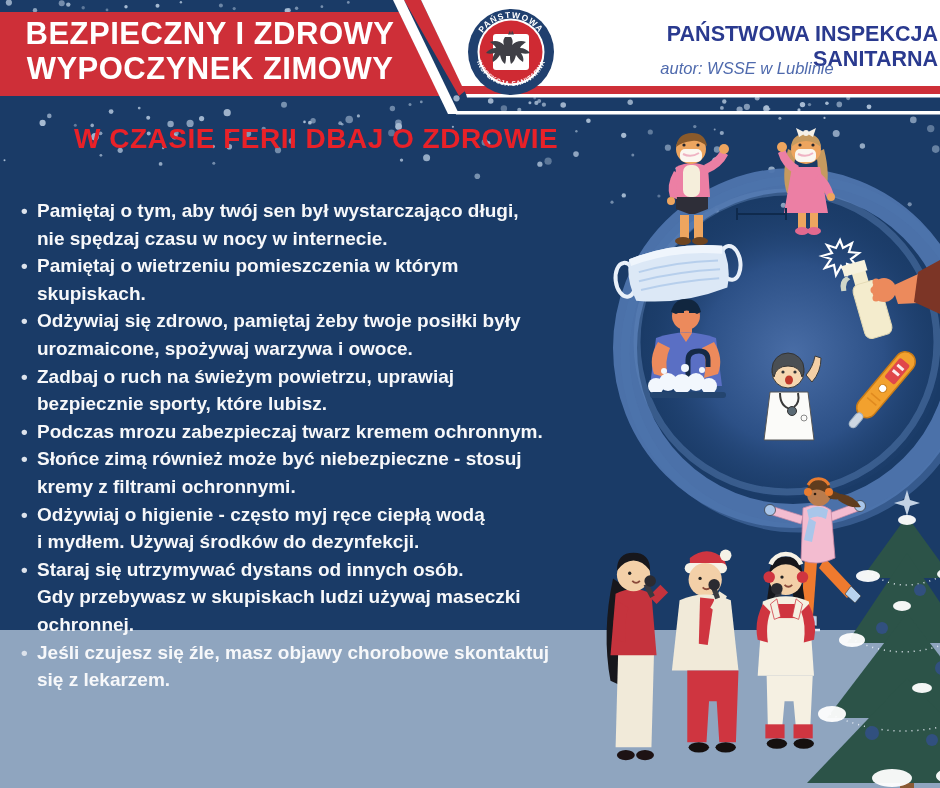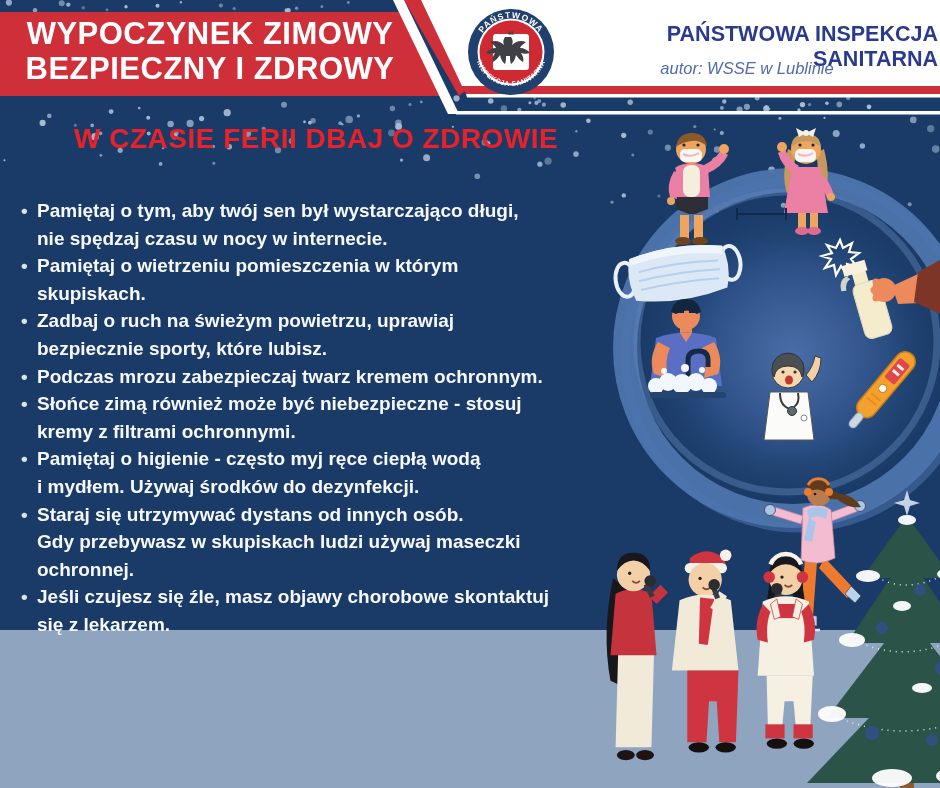--- a/index.html
+++ b/index.html
@@ -406,22 +406,22 @@
         <circle cx="118" cy="112" r="6"></circle>
         <circle cx="80" cy="150" r="6"></circle>
         <circle cx="140" cy="190" r="7"></circle>
         <circle cx="70" cy="255" r="7"></circle>
         <circle cx="130" cy="262" r="6"></circle>
       </g>
     </g>
   </svg>
 
   <div class="banner-title">
+    <div>BEZPIECZNY I ZDROWY</div>
     <div>WYPOCZYNEK ZIMOWY</div>
-    <div>BEZPIECZNY I ZDROWY</div>
   </div>
 
   <svg class="logo" width="90" height="90" viewBox="0 0 90 90">
     <defs>
       <path id="arcTop" d="M 11,45 A 34,34 0 0 1 79,45"></path>
       <path id="arcBottom" d="M 9,43 A 36,36 0 0 0 81,43"></path>
     </defs>
     <circle cx="45" cy="45" r="43" fill="#20406f"></circle>
     <circle cx="45" cy="45" r="33.5" fill="#ffffff"></circle>
     <circle cx="45" cy="45" r="31.5" fill="#cf2a33"></circle>
@@ -439,26 +439,28 @@
   <div class="brand">PAŃSTWOWA INSPEKCJA SANITARNA</div>
   <div class="author">autor: WSSE w Lublinie</div>
 
   <div class="heading">W CZASIE FERII DBAJ O ZDROWIE</div>
 
   <ul class="tips" id="tips-list">
       <li>Pamiętaj o tym, aby twój sen był wystarczająco długi,
 nie spędzaj czasu w nocy w internecie.</li>
       <li>Pamiętaj o wietrzeniu pomieszczenia w którym
 skupiskach.</li>
+      <li>Odżywiaj się zdrowo, pamiętaj żeby twoje posiłki były
+urozmaicone, spożywaj warzywa i owoce.</li>
       <li>Zadbaj o ruch na świeżym powietrzu, uprawiaj
 bezpiecznie sporty, które lubisz.</li>
       <li>Podczas mrozu zabezpieczaj twarz kremem ochronnym.</li>
       <li>Słońce zimą również może być niebezpieczne - stosuj
 kremy z filtrami ochronnymi.</li>
-      <li>Pamiętaj o higienie - często myj ręce ciepłą wodą
+      <li>Odżywiaj o higienie - często myj ręce ciepłą wodą
 i mydłem. Używaj środków do dezynfekcji.</li>
       <li>Staraj się utrzymywać dystans od innych osób.
 Gdy przebywasz w skupiskach ludzi używaj maseczki
 ochronnej.</li>
       <li>Jeśli czujesz się źle, masz objawy chorobowe skontaktuj
 się z lekarzem.</li>
     </ul>
 
 </div>
 

